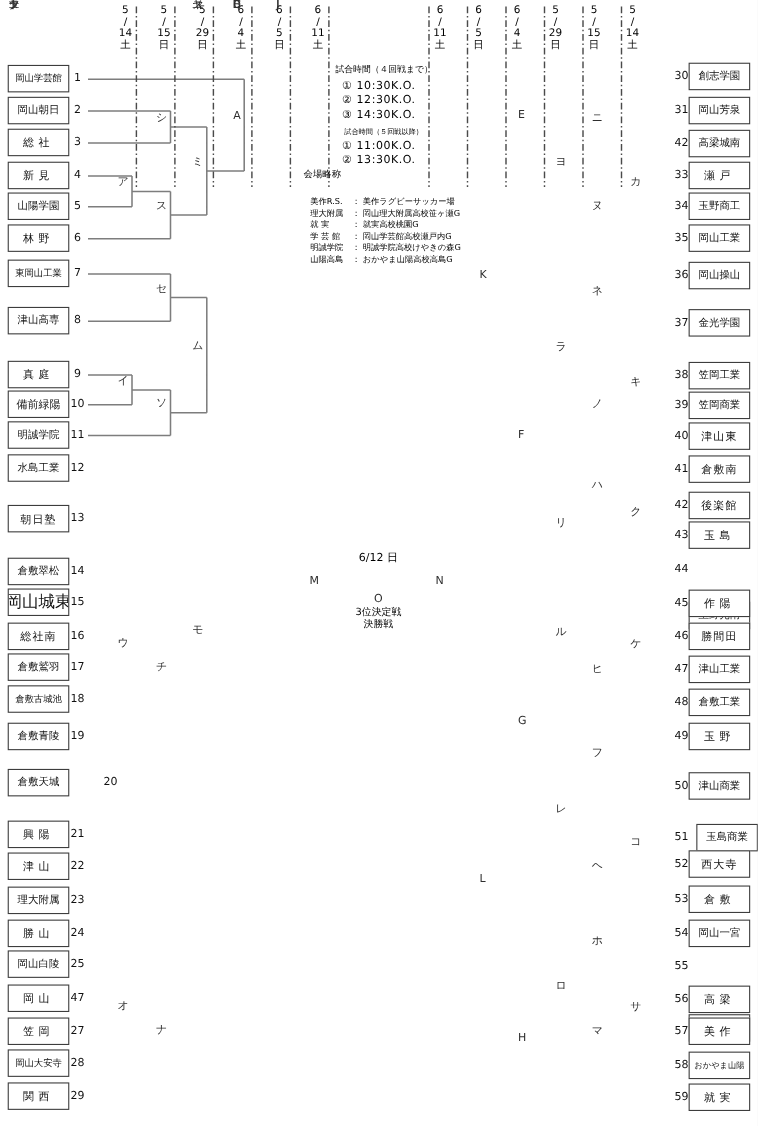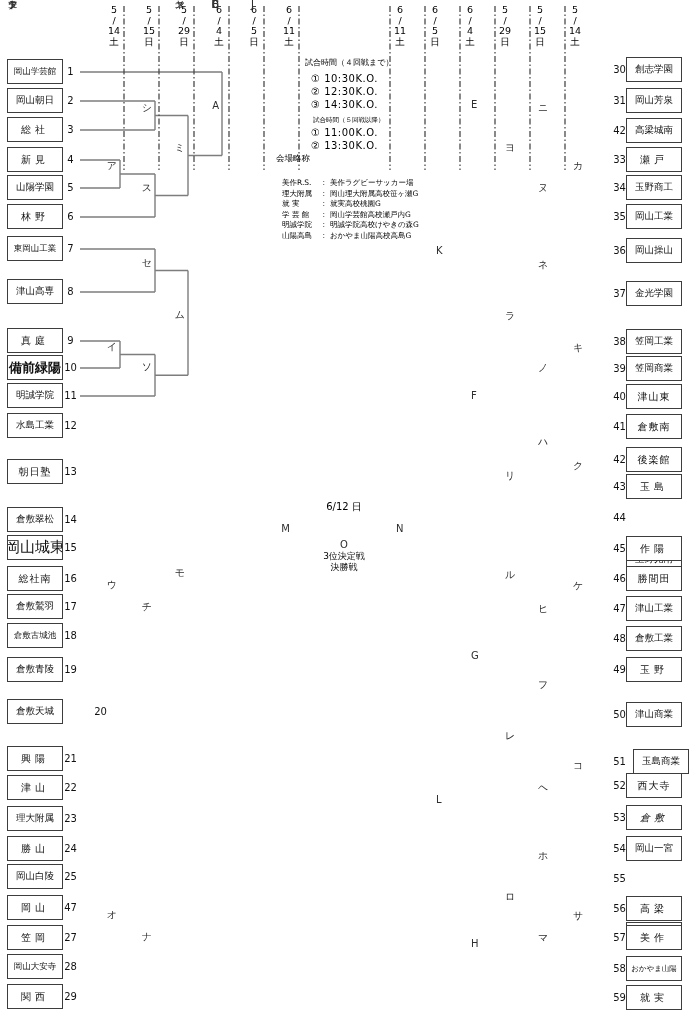--- a/index.html
+++ b/index.html
@@ -121,21 +121,21 @@
       <div class="tnum" style="left: 62px; top: 243px;">7</div>
       <div class="tbox" style="left: 7px; top: 279px;">
         <span style="font-size: 9.5px;">津山高専</span>
       </div>
       <div class="tnum" style="left: 62px; top: 286px;">8</div>
       <div class="tbox" style="left: 7px; top: 328px;">
         <span style="font-size: 10px; letter-spacing: 4px;">真庭</span>
       </div>
       <div class="tnum" style="left: 62px; top: 335px;">9</div>
       <div class="tbox" style="left: 7px; top: 355px;">
-        <span style="font-size: 13px; font-weight: bold;">備前緑陽</span>
+        <span style="font-size: 10px;">備前緑陽</span>
       </div>
       <div class="tnum" style="left: 62px; top: 362px;">10</div>
       <div class="tbox" style="left: 7px; top: 383px;">
         <span style="font-size: 9.5px;">明誠学院</span>
       </div>
       <div class="tnum" style="left: 62px; top: 390px;">11</div>
       <div class="tbox" style="left: 7px; top: 413px;">
         <span style="font-size: 9.5px;">水島工業</span>
       </div>
       <div class="tnum" style="left: 62px; top: 420px;">12</div>
@@ -292,21 +292,21 @@
       </div>
       <div class="tnum" style="left: 611px; top: 709px;">50</div>
       <div class="tbox" style="left: 633px; top: 749px; align-items: center;">
         <span style="font-size: 9.5px;">玉島商業</span>
       </div>
       <div class="tnum" style="left: 611px; top: 756px;">51</div>
       <div class="tbox" style="left: 626px; top: 773px;">
         <span style="font-size: 10px; letter-spacing: 1px;">西大寺</span>
       </div>
       <div class="tnum" style="left: 611px; top: 780px;">52</div>
-      <div class="tbox" style="left: 626px; top: 805px; font-style: italic;">
+      <div class="tbox" style="left: 626px; top: 805px;">
         <span style="font-size: 10px; letter-spacing: 4px;">倉敷</span>
       </div>
       <div class="tnum" style="left: 611px; top: 812px;">53</div>
       <div class="tbox" style="left: 626px; top: 836px;">
         <span style="font-size: 9.5px;">岡山一宮</span>
       </div>
       <div class="tnum" style="left: 611px; top: 843px;">54</div>
       <div class="tbox" style="left: 626px; top: 904px; margin-top: 18px;">
         <span style="font-size: 9.5px;">岡山龍谷</span>
       </div>

